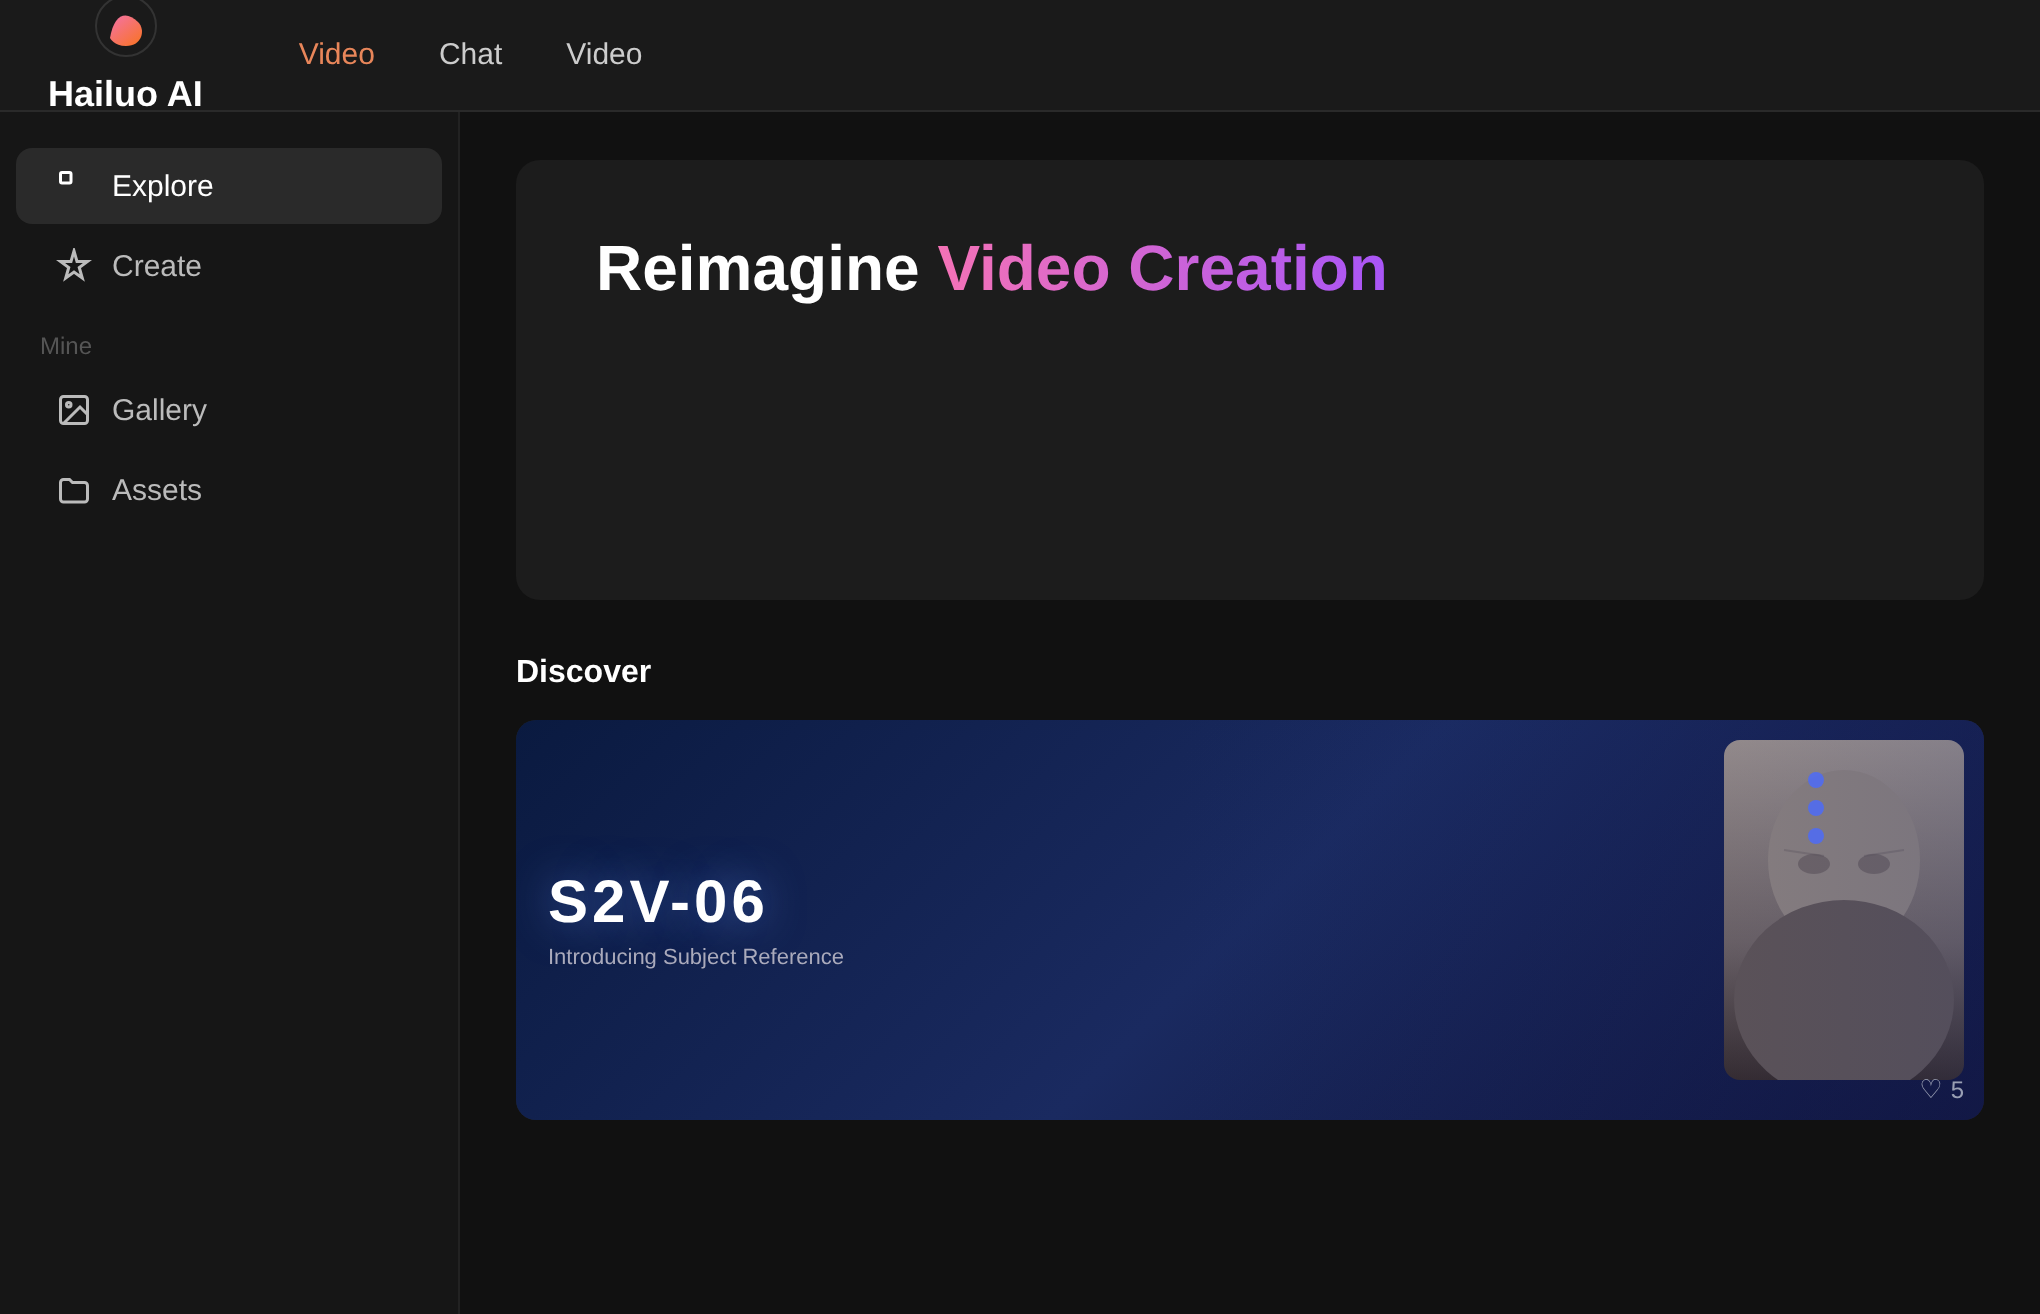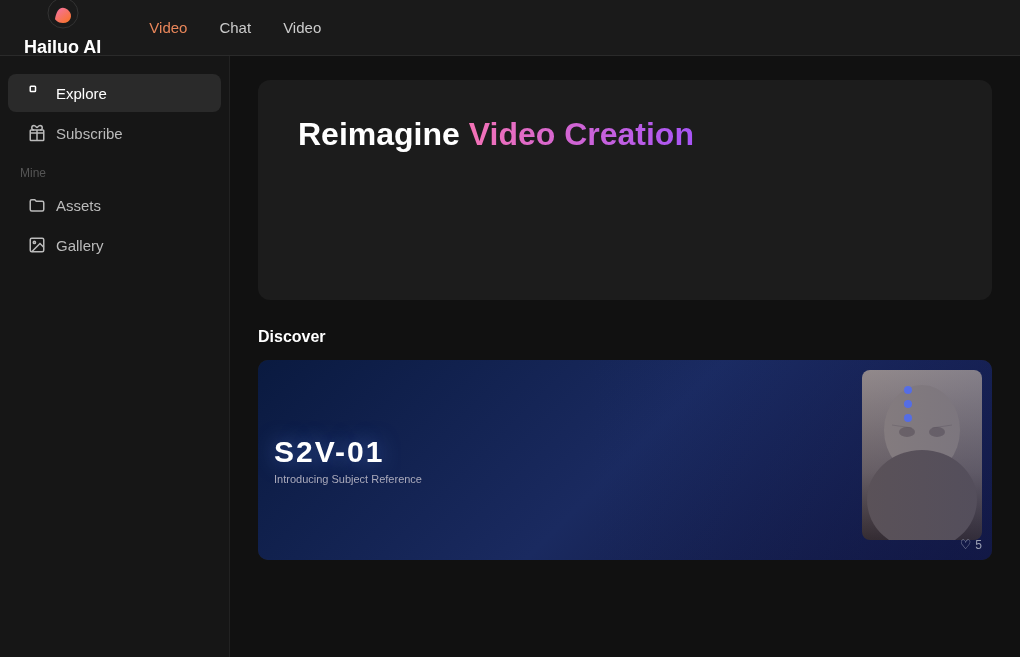--- a/index.html
+++ b/index.html
@@ -276,42 +276,41 @@
 
   <aside class="sidebar">
     <div class="sidebar-item active">
       <svg class="sidebar-icon" viewBox="0 0 24 24" fill="none" stroke="currentColor" stroke-width="2">
         <rect x="3" y="3" width="7" height="7" rx="1"></rect>
       </svg>
       <span>Explore</span>
     </div>
     <div class="sidebar-item">
       <svg class="sidebar-icon" viewBox="0 0 24 24" fill="none" stroke="currentColor" stroke-width="2">
-        <rect x="3" y="8" width="18" height="14" rx="1"></rect>
-        <path d="M12 8V22M3 12h18M8 8a3 3 0 0 1 0-6c1.5 0 2.5 1 4 3M16 8a3 3 0 0 0 0-6c-1.5 0-2.5 1-4 3"></path>
+        <path d="M12 2l2 7h7l-5.5 4 2 7L12 16l-5.5 4 2-7L3 9h7z"></path>
       </svg>
-      <span>Subscribe</span>
+      <span>Create</span>
     </div>
 
     <div class="sidebar-section-label">Mine</div>
 
-    <div class="sidebar-item">
-      <svg class="sidebar-icon" viewBox="0 0 24 24" fill="none" stroke="currentColor" stroke-width="2">
-        <path d="M3 7a2 2 0 0 1 2-2h4l2 2h8a2 2 0 0 1 2 2v9a2 2 0 0 1-2 2H5a2 2 0 0 1-2-2V7z"></path>
-      </svg>
-      <span>Assets</span>
-    </div>
     <div class="sidebar-item">
       <svg class="sidebar-icon" viewBox="0 0 24 24" fill="none" stroke="currentColor" stroke-width="2">
         <rect x="3" y="3" width="18" height="18" rx="2"></rect>
         <circle cx="8.5" cy="8.5" r="1.5"></circle>
         <path d="M21 15l-5-5L5 21"></path>
       </svg>
       <span>Gallery</span>
     </div>
+    <div class="sidebar-item">
+      <svg class="sidebar-icon" viewBox="0 0 24 24" fill="none" stroke="currentColor" stroke-width="2">
+        <path d="M3 7a2 2 0 0 1 2-2h4l2 2h8a2 2 0 0 1 2 2v9a2 2 0 0 1-2 2H5a2 2 0 0 1-2-2V7z"></path>
+      </svg>
+      <span>Assets</span>
+    </div>
   </aside>
 
   <main class="main">
 
     <div class="hero-banner">
       <div>
         <h1 class="hero-title">
           <span>Reimagine </span><span class="highlight">Video Creation</span>
         </h1>
       </div>
@@ -337,21 +336,21 @@
                 <ellipse cx="75" cy="62" rx="8" ry="5" fill="#6a5a50" opacity="0.6"></ellipse>
               </svg>
             </div>
             <div class="portrait-overlay"></div>
 
             <div style="position:absolute; top:20px; right:80px; z-index:2;">
               <div style="width:8px;height:8px;border-radius:50%;background:#4a6aff;margin:6px 0;opacity:0.8;"></div>
               <div style="width:8px;height:8px;border-radius:50%;background:#4a6aff;margin:6px 0;opacity:0.8;"></div>
               <div style="width:8px;height:8px;border-radius:50%;background:#4a6aff;margin:6px 0;opacity:0.8;"></div>
             </div>
-            <div class="card2-title">S2V-01</div>
+            <div class="card2-title">S2V-06</div>
             <div class="card2-subtitle">Introducing Subject Reference</div>
           </div>
           <div class="card-like">
             <span class="heart-icon">♡</span>
             <span>5</span>
           </div>
         </div>
 
       </div>
     </div>

